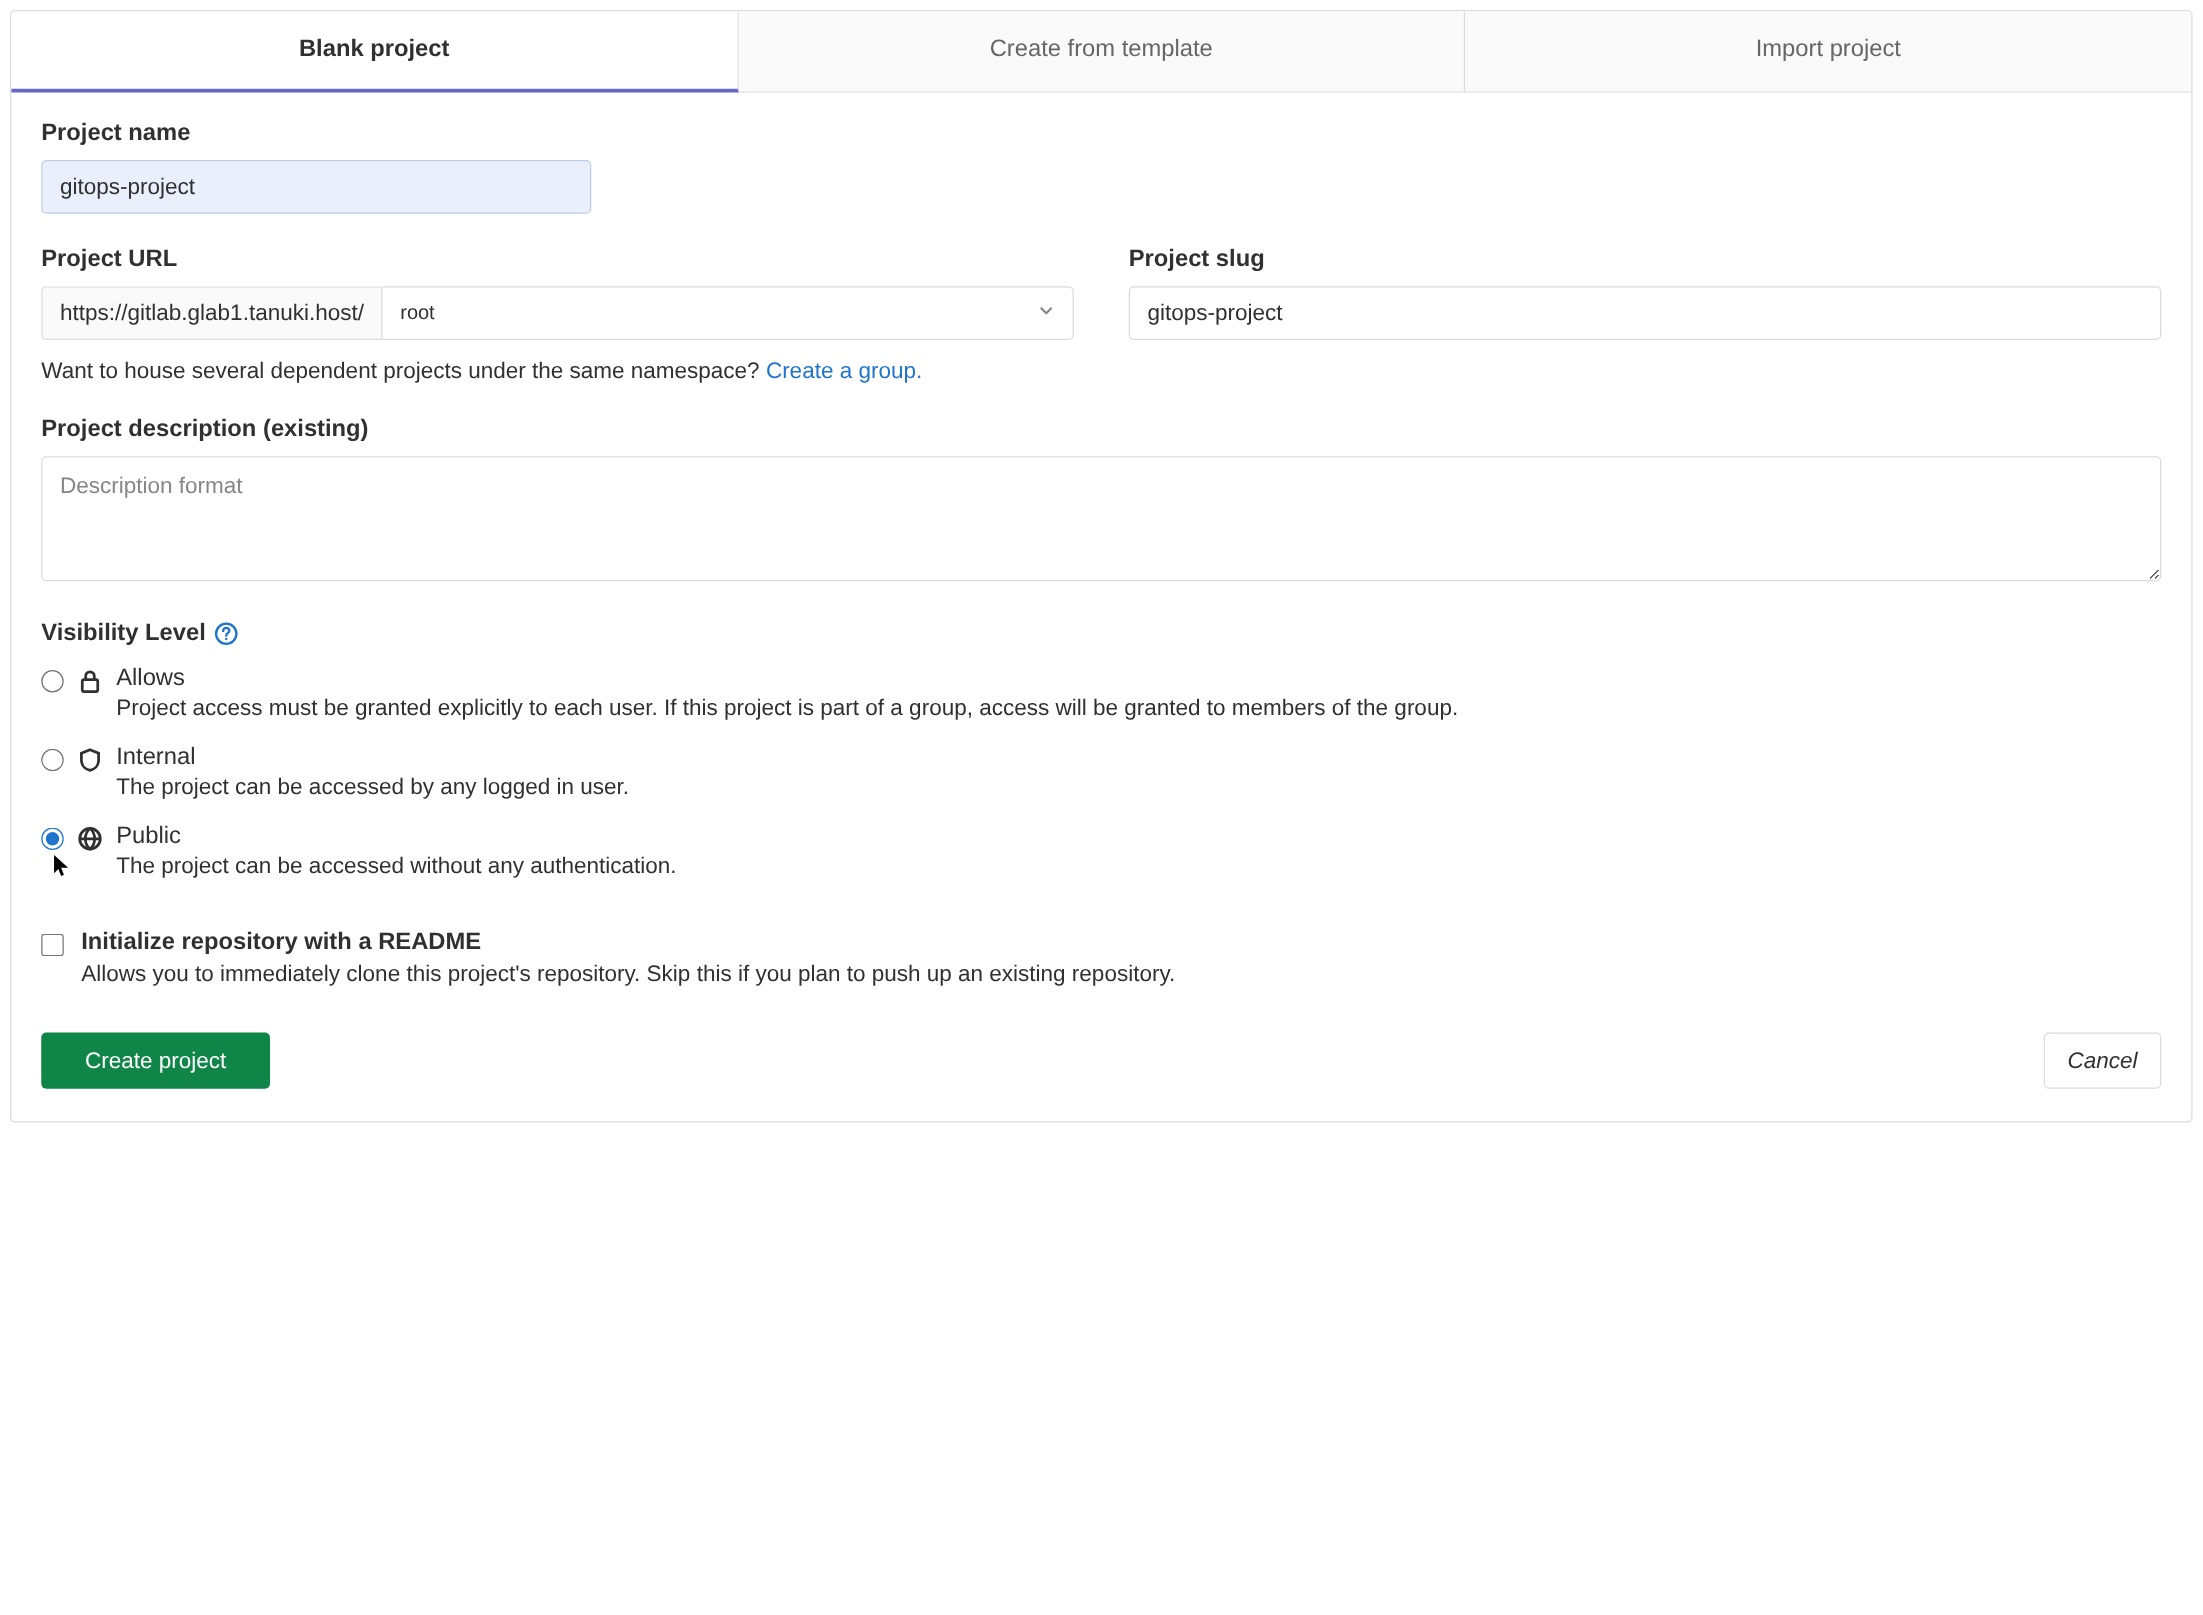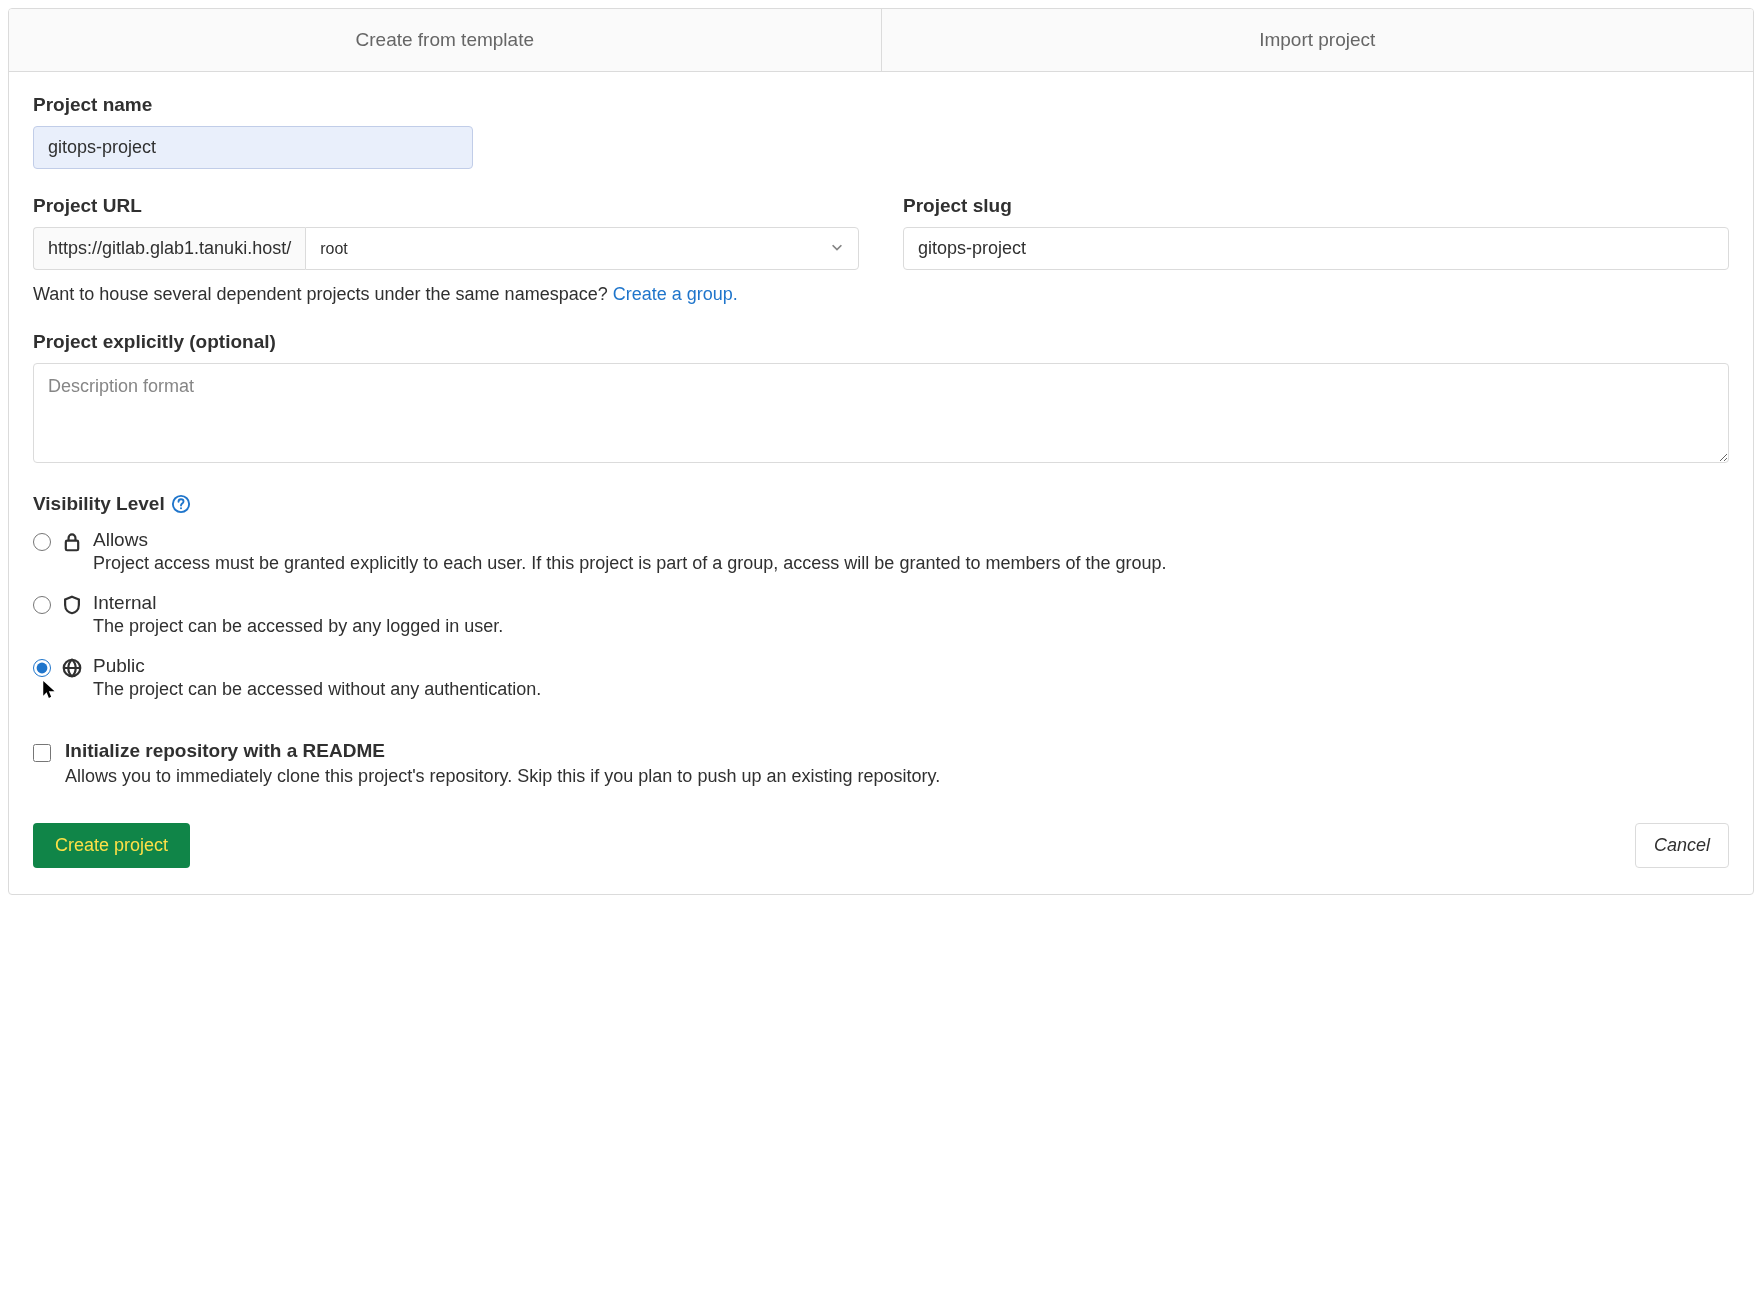--- a/index.html
+++ b/index.html
@@ -179,23 +179,23 @@
       font-size: 18px;
     }
     .actions {
       margin-top: 36px;
       display: flex;
       justify-content: space-between;
       align-items: center;
     }
     .btn-primary {
       background: #108548;
-      color: #fde047;
+      color: #ffffff;
       border: none;
-      padding: 12px 22px;
+      padding: 12px 35px;
       font-size: 18px;
       border-radius: 4px;
       cursor: pointer;
     }
     .btn-secondary {
       background: #fff;
       color: #303030;
       border: 1px solid #dbdbdb;
       padding: 11px 18px;
       font-size: 18px;
@@ -206,20 +206,21 @@
     .cursor-ptr {
       position: absolute;
       pointer-events: none;
     }
   </style>
 </head>
 <body>
 
 <div class="container">
   <div class="tabs">
+    <div class="tab active">Blank project</div>
     <div class="tab">Create from template</div>
     <div class="tab">Import project</div>
   </div>
 
   <div class="form-area">
 
     <div class="label">Project name</div>
     <input class="name-input" type="text" value="gitops-project" style="">
 
     <div class="row-url">
@@ -241,21 +242,21 @@
         <div class="label">Project slug</div>
         <input class="slug-input" type="text" value="gitops-project" style="">
       </div>
     </div>
 
     <div class="hint">
       <span>Want to house several dependent projects under the same namespace? </span><a href="#">Create a group.</a>
     </div>
 
     <div class="section">
-      <div class="label">Project explicitly (optional)</div>
+      <div class="label">Project description (existing)</div>
       <textarea class="desc" placeholder="Description format" style=""></textarea>
     </div>
 
     <div class="section">
       <div class="label">
         <span>Visibility Level</span>
         <span class="help-icon">
           <svg width="20" height="20" viewBox="0 0 16 16" fill="none" stroke="#1f75cb" stroke-width="1.5">
             <circle cx="8" cy="8" r="6.5"></circle>
             <path d="M6 6.2c0-1.1.9-2 2-2s2 .8 2 1.8c0 .8-.5 1.2-1.2 1.7C8.2 8.1 8 8.5 8 9.2" stroke-linecap="round"></path>

